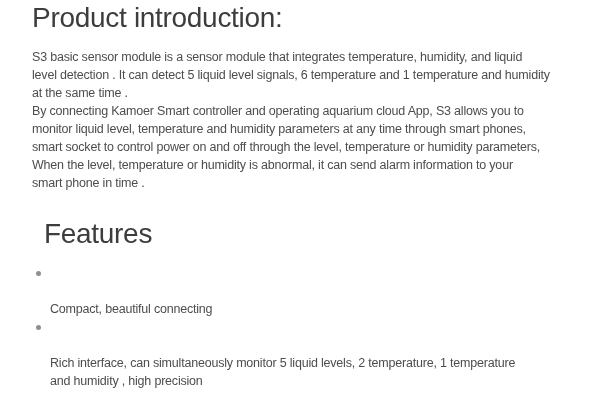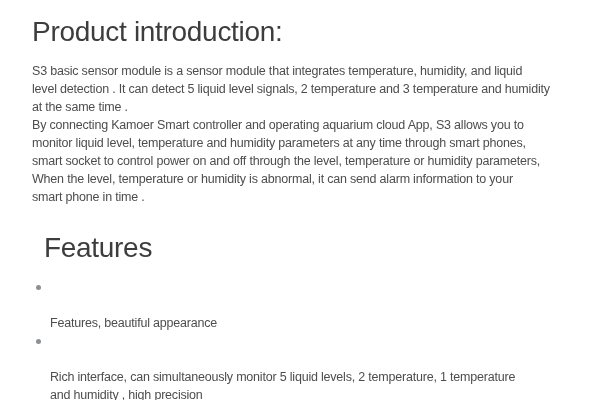--- a/index.html
+++ b/index.html
@@ -7,21 +7,21 @@
     padding: 0;
     background: #ffffff;
     width: 608px;
     height: 400px;
     overflow: hidden;
   }
   .page {
     box-sizing: border-box;
     width: 608px;
     height: 400px;
-    padding: 14px 18px 0 32px;
+    padding: 0 18px 0 32px;
     font-family: "Liberation Sans", "DejaVu Sans", sans-serif;
     color: #4d4d4d;
   }
   h1.section-heading, h2.section-heading {
     font-size: 28px;
     line-height: 36px;
     font-weight: 400;
     letter-spacing: -0.3px;
     color: #3d3d3d;
     margin: 0 0 12px 0;
@@ -63,35 +63,35 @@
   }
 </style>
 </head>
 <body>
 
 <div class="page">
 
   <h1 class="section-heading">Product introduction:</h1>
 
   <p class="body-text">S3 basic sensor module is a sensor module that integrates temperature, humidity, and liquid
-level detection . It can detect 5 liquid level signals, 2 temperature and 3 temperature and humidity
+level detection . It can detect 5 liquid level signals, 6 temperature and 1 temperature and humidity
 at the same time .</p>
 
   <p class="body-text">By connecting Kamoer Smart controller and operating aquarium cloud App, S3 allows you to
 monitor liquid level, temperature and humidity parameters at any time through smart phones,
 smart socket to control power on and off through the level, temperature or humidity parameters,
 When the level, temperature or humidity is abnormal, it can send alarm information to your
 smart phone in time .</p>
 
   <h2 class="section-heading">Features</h2>
 
   <ul class="features-list">
     <li>
       <span class="dot"></span>
-      <span>Features, beautiful appearance</span>
+      <span>Compact, beautiful connecting</span>
     </li>
     <li>
       <span class="dot"></span>
       <span>Rich interface, can simultaneously monitor 5 liquid levels, 2 temperature, 1 temperature
 and humidity , high precision</span>
     </li>
     <li>
       
       
     </li>

